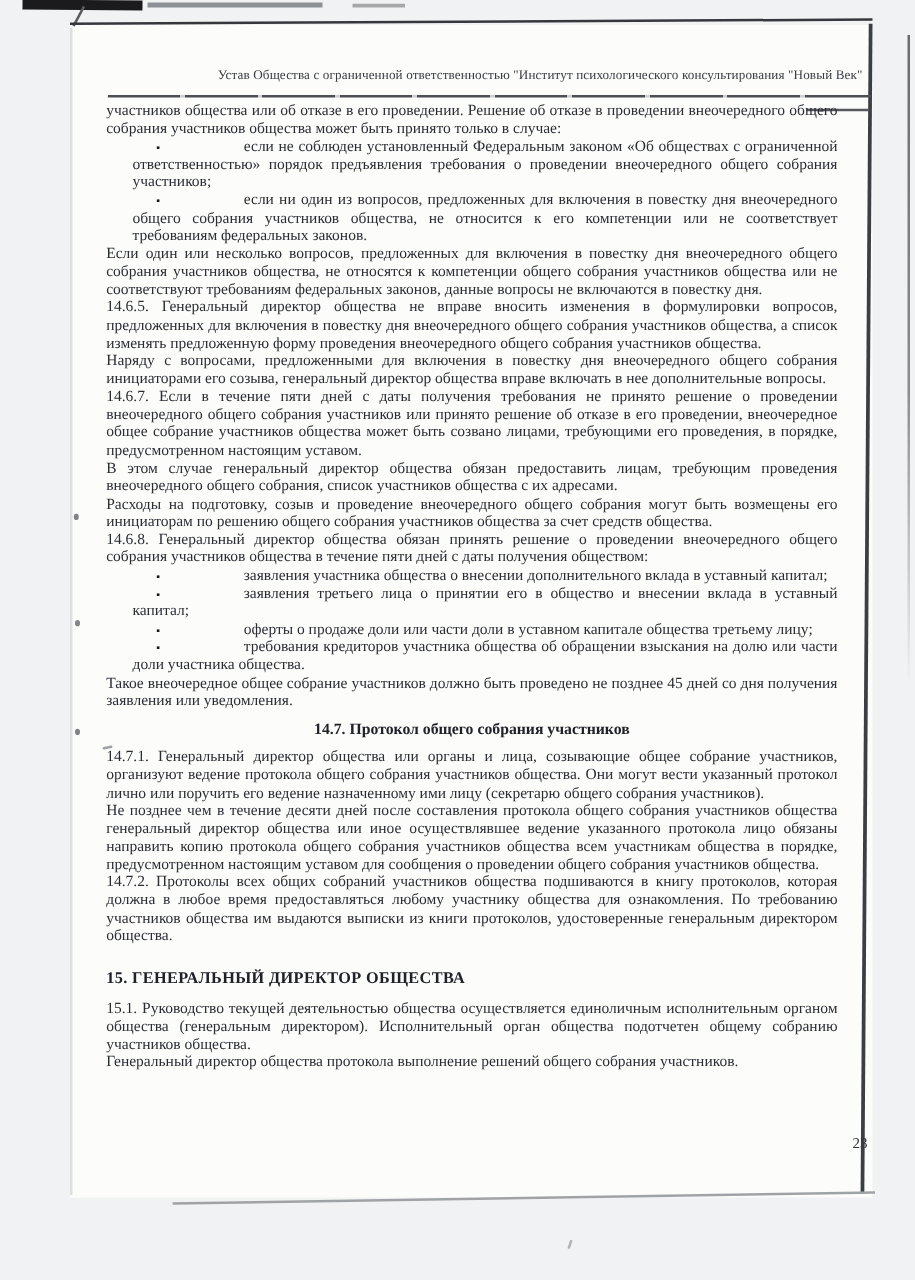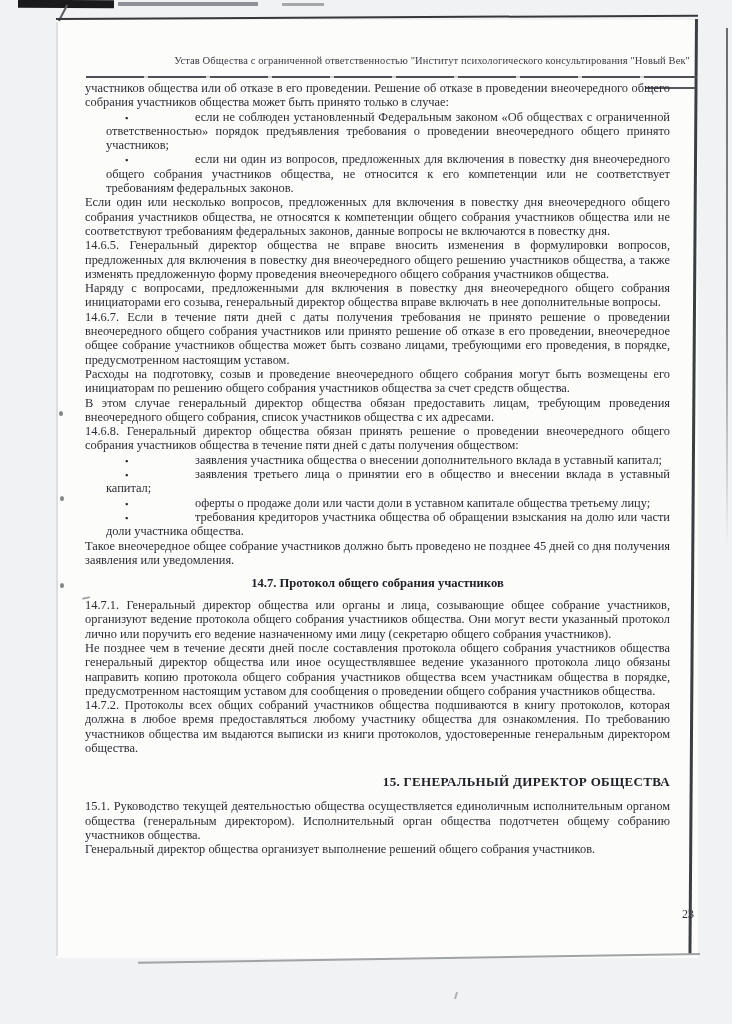--- a/index.html
+++ b/index.html
@@ -54,21 +54,21 @@
   .bullet{
     position:absolute;left:40px;top:1px;text-indent:0;
     font-size:8.5px;color:#17181c;line-height:14.3px;
   }
   .h-sub{
     margin:9px 0 8px 0;font-size:12.6px;line-height:14px;
     font-weight:bold;color:#20222a;text-align:center;
   }
   .h-main{
     margin:19px 0 10px 0;font-size:13px;line-height:15px;
-    font-weight:bold;color:#20222a;letter-spacing:.3px;text-align:right;
+    font-weight:bold;color:#20222a;letter-spacing:.3px;text-align:left;
   }
   .page-number{
     position:absolute;left:682px;top:907px;font-size:12px;color:#33353c;
   }
 </style>
 </head>
 <body>
 
 <div class="page"></div>
 
@@ -88,32 +88,32 @@
 <div class="art art-speck"></div>
 
 <div class="doc-header">Устав Общества с ограниченной ответственностью "Институт психологического консультирования "Новый Век"</div>
 <div class="header-rule"></div>
 <div class="header-rule-short"></div>
 
 <div class="content">
   <p>участников общества или об отказе в его проведении. Решение об отказе в проведении внеочередного общего собрания участников общества может быть принято только в случае:</p>
 
   <div class="li">
-    <span class="bullet">▪</span><span>если не соблюден установленный Федеральным законом «Об обществах с ограниченной ответственностью» порядок предъявления требования о проведении внеочередного общего принято участников;</span>
+    <span class="bullet">▪</span><span>если не соблюден установленный Федеральным законом «Об обществах с ограниченной ответственностью» порядок предъявления требования о проведении внеочередного общего собрания участников;</span>
   </div>
   <div class="li">
     <span class="bullet">▪</span><span>если ни один из вопросов, предложенных для включения в повестку дня внеочередного общего собрания участников общества, не относится к его компетенции или не соответствует требованиям федеральных законов.</span>
   </div>
 
   <p>Если один или несколько вопросов, предложенных для включения в повестку дня внеочередного общего собрания участников общества, не относятся к компетенции общего собрания участников общества или не соответствуют требованиям федеральных законов, данные вопросы не включаются в повестку дня.</p>
-  <p>14.6.5. Генеральный директор общества не вправе вносить изменения в формулировки вопросов, предложенных для включения в повестку дня внеочередного общего решению участников общества, а также изменять предложенную форму проведения внеочередного общего собрания участников общества.</p>
+  <p>14.6.5. Генеральный директор общества не вправе вносить изменения в формулировки вопросов, предложенных для включения в повестку дня внеочередного общего собрания участников общества, а список изменять предложенную форму проведения внеочередного общего собрания участников общества.</p>
   <p>Наряду с вопросами, предложенными для включения в повестку дня внеочередного общего собрания инициаторами его созыва, генеральный директор общества вправе включать в нее дополнительные вопросы.</p>
   <p>14.6.7. Если в течение пяти дней с даты получения требования не принято решение о проведении внеочередного общего собрания участников или принято решение об отказе в его проведении, внеочередное общее собрание участников общества может быть созвано лицами, требующими его проведения, в порядке, предусмотренном настоящим уставом.</p>
+  <p>В этом случае генеральный директор общества обязан предоставить лицам, требующим проведения внеочередного общего собрания, список участников общества с их адресами.</p>
   <p>Расходы на подготовку, созыв и проведение внеочередного общего собрания могут быть возмещены его инициаторам по решению общего собрания участников общества за счет средств общества.</p>
-  <p>В этом случае генеральный директор общества обязан предоставить лицам, требующим проведения внеочередного общего собрания, список участников общества с их адресами.</p>
   <p>14.6.8. Генеральный директор общества обязан принять решение о проведении внеочередного общего собрания участников общества в течение пяти дней с даты получения обществом:</p>
 
   <div class="li">
     <span class="bullet">▪</span><span>заявления участника общества о внесении дополнительного вклада в уставный капитал;</span>
   </div>
   <div class="li">
     <span class="bullet">▪</span><span>заявления третьего лица о принятии его в общество и внесении вклада в уставный капитал;</span>
   </div>
   <div class="li">
     <span class="bullet">▪</span><span>оферты о продаже доли или части доли в уставном капитале общества третьему лицу;</span>
@@ -126,16 +126,16 @@
 
   <h2 class="h-sub">14.7. Протокол общего собрания участников</h2>
 
   <p>14.7.1. Генеральный директор общества или органы и лица, созывающие общее собрание участников, организуют ведение протокола общего собрания участников общества. Они могут вести указанный протокол лично или поручить его ведение назначенному ими лицу (секретарю общего собрания участников).</p>
   <p>Не позднее чем в течение десяти дней после составления протокола общего собрания участников общества генеральный директор общества или иное осуществлявшее ведение указанного протокола лицо обязаны направить копию протокола общего собрания участников общества всем участникам общества в порядке, предусмотренном настоящим уставом для сообщения о проведении общего собрания участников общества.</p>
   <p>14.7.2. Протоколы всех общих собраний участников общества подшиваются в книгу протоколов, которая должна в любое время предоставляться любому участнику общества для ознакомления. По требованию участников общества им выдаются выписки из книги протоколов, удостоверенные генеральным директором общества.</p>
 
   <h2 class="h-main">15. ГЕНЕРАЛЬНЫЙ ДИРЕКТОР ОБЩЕСТВА</h2>
 
   <p>15.1. Руководство текущей деятельностью общества осуществляется единоличным исполнительным органом общества (генеральным директором). Исполнительный орган общества подотчетен общему собранию участников общества.</p>
-  <p>Генеральный директор общества организует выполнение решений общего собрания участников.</p>
+  <p>Генеральный директор общества протокола выполнение решений общего собрания участников.</p>
 </div>
 
 <div class="page-number">23</div>
 
 </body></html>

